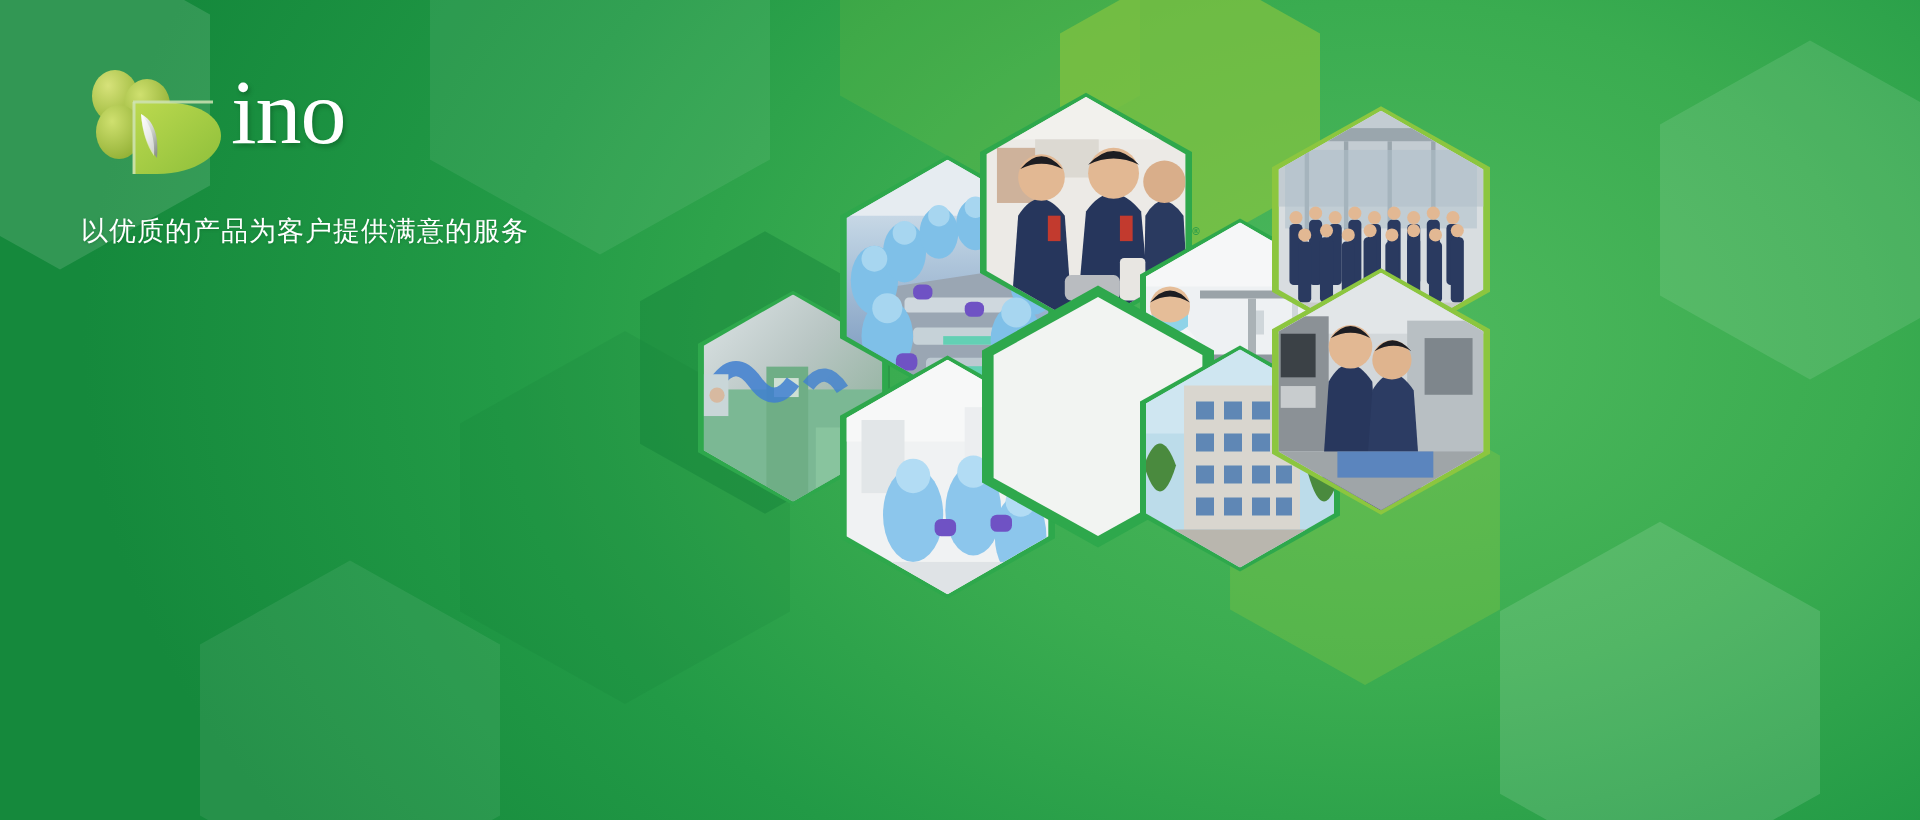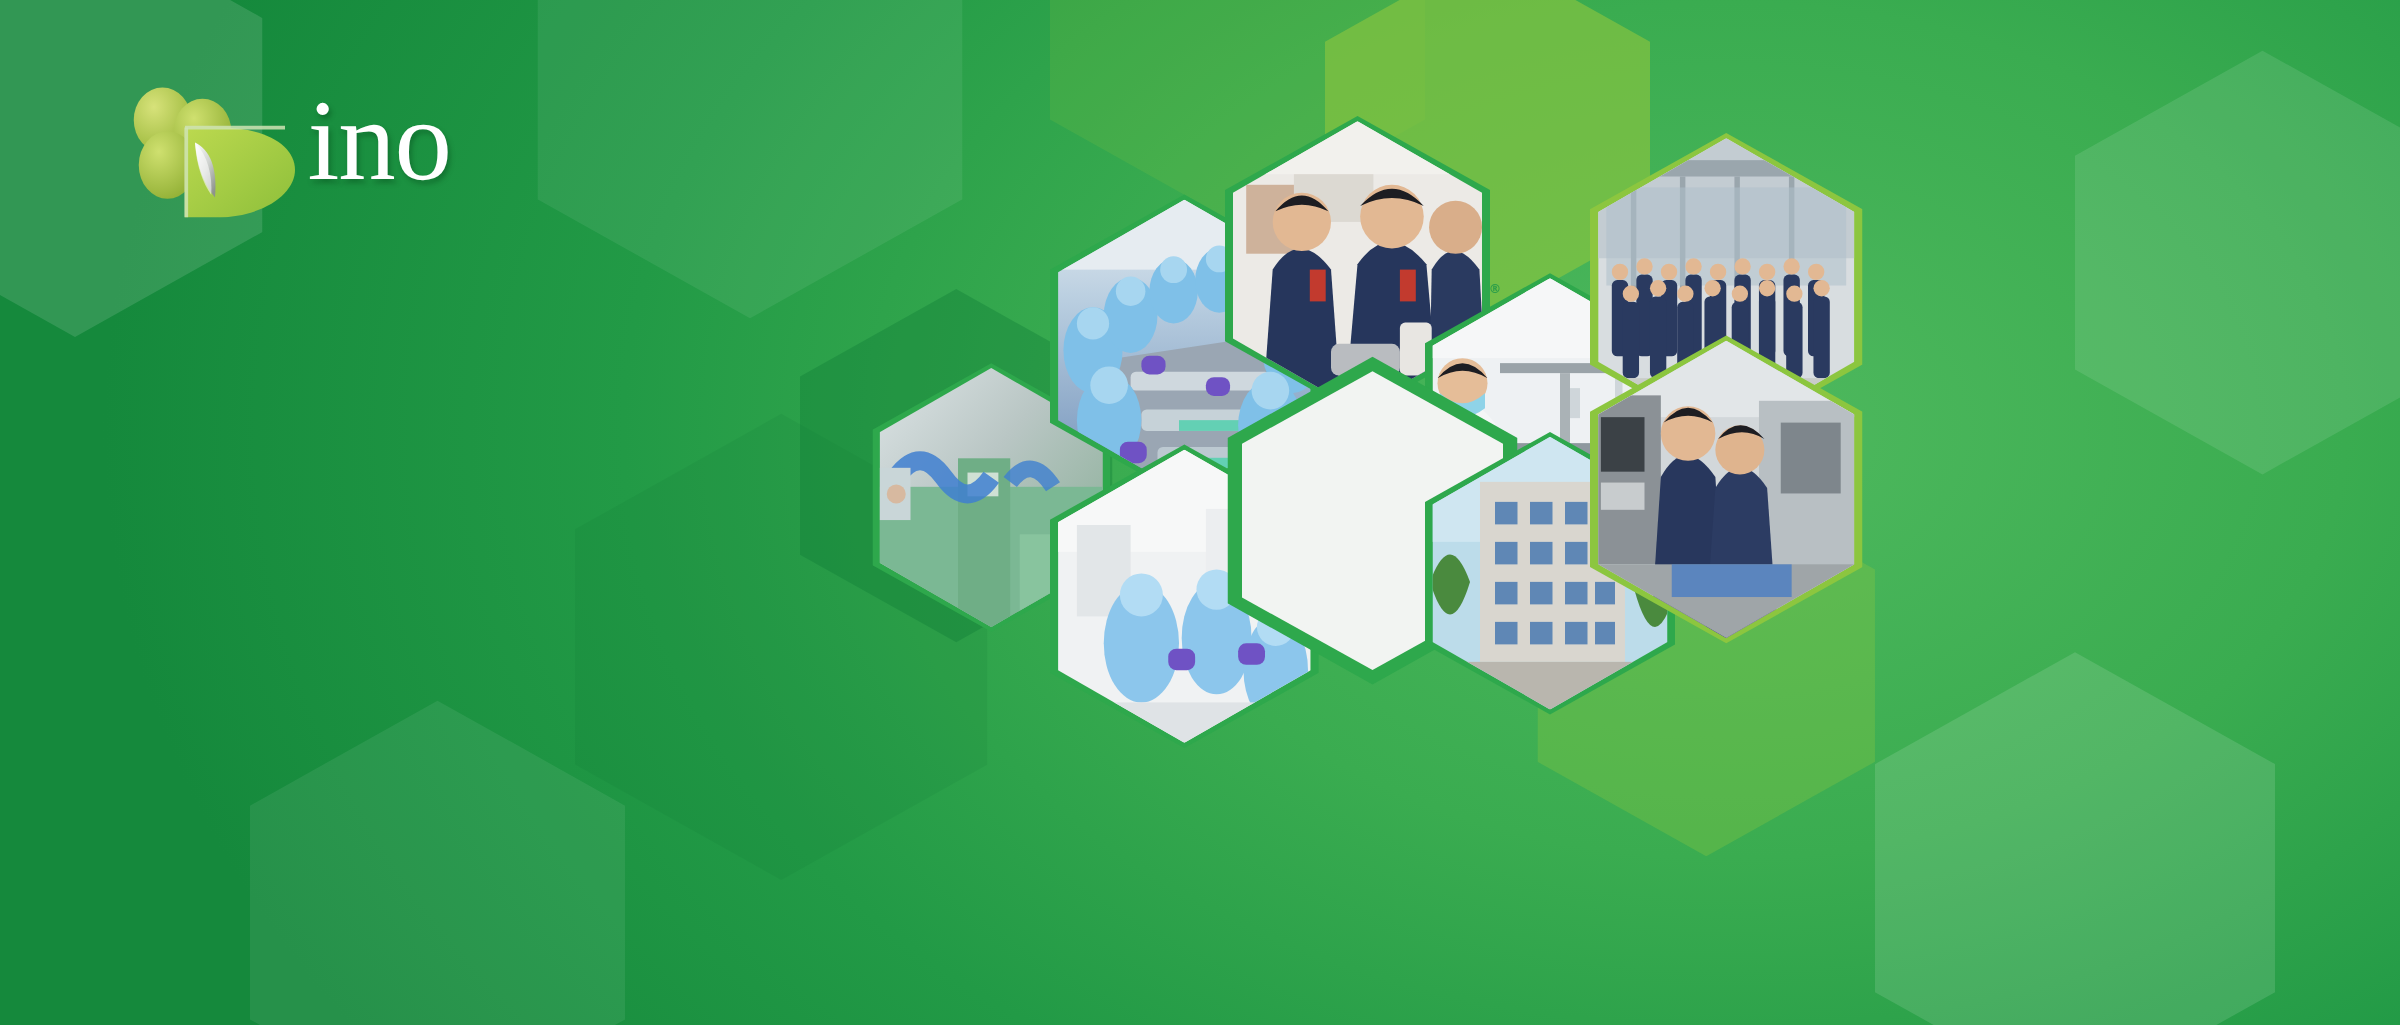--- a/index.html
+++ b/index.html
@@ -16,21 +16,21 @@
     background:
       radial-gradient(ellipse 1300px 900px at 72% 42%, #4fb95e 0%, #3aac50 38%, #229a46 68%, #15893c 100%),
       linear-gradient(100deg,#0f7f38 0%,#1b9243 28%,#31a94e 60%,#49b85a 100%);
     overflow:hidden;
   }
   .hexbg{ position:absolute; pointer-events:none; }
   .hexbg svg{ display:block; }
 
   
   #left-block{
-    position:absolute; left:96px; top:62px; width:760px; z-index:6;
+    position:absolute; left:81px; top:62px; width:760px; z-index:6;
   }
 
   
   #logo{ position:relative; height:112px; width:330px; }
   #logo .leafsvg{ position:absolute; left:0; top:0; }
   #logo .wordmark{
     position:absolute; left:150px; top:4px;
     font-family:"Liberation Serif","DejaVu Serif",serif;
     font-size:92px; line-height:92px; color:#ffffff; letter-spacing:-1px;
     text-shadow:2px 3px 4px rgba(0,60,20,.35);
@@ -168,20 +168,21 @@
         <path d="M52 40 L132 40" stroke="#cfe3b4" stroke-width="3" fill="none" opacity=".85"></path>
         <path d="M53 40 L53 112" stroke="#cfe3b4" stroke-width="3" fill="none" opacity=".85"></path>
 
         <path d="M60 52 C72 58 78 72 76 96 C68 86 62 74 60 52 Z" fill="url(#pg)"></path>
         <path d="M60 52 C70 62 74 78 73 94 C66 84 61 70 60 52 Z" fill="#ffffff" opacity=".55"></path>
       </svg>
       <span class="wordmark">ino</span>
     </div>
 
     <div id="slogans">
+      <div class="slogan">以优质的产品为客户提供满意的服务</div>
     </div>
   </div>
 
   <div id="collage">
 
     <div class="hexcell" style="left:38px;top:200px;">
       <svg width="190" height="216" viewBox="0 0 100 113">
         <defs>
           <clipPath id="c1">
               <polygon points="50,2 97,29 97,84 50,111 3,84 3,29"></polygon>

